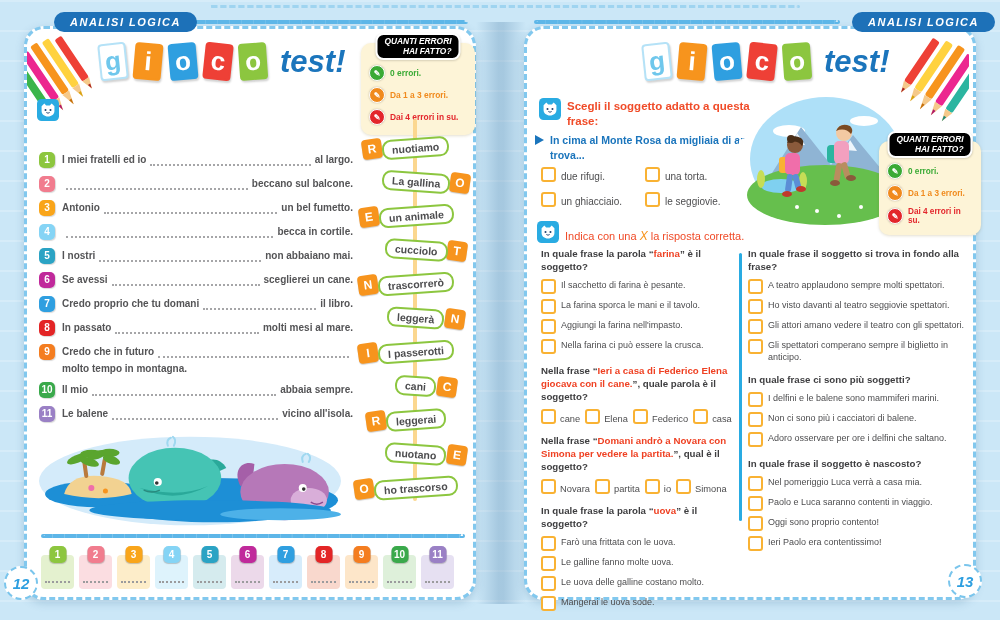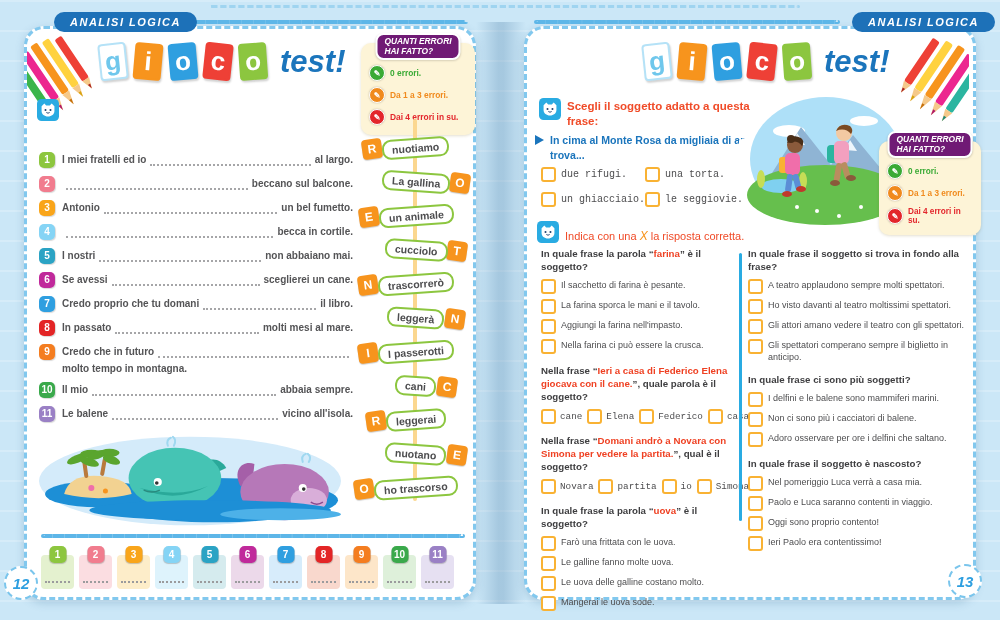--- a/index.html
+++ b/index.html
@@ -40,22 +40,22 @@
 
   .mascot{width:22px;height:22px;position:absolute;}
   .instruction{position:absolute;left:38px;top:70px;width:276px;color:#f04b28;font-weight:bold;
     font-size:10.3px;line-height:14.6px;}
 
   
   .errors-box{position:absolute;background:#fdf4d7;border-radius:10px;box-sizing:border-box;
     padding:16px 7px 4px 8px;box-shadow:0 1px 3px rgba(120,100,30,.2);}
   #errors-left{left:334px;top:14px;width:114px;}
   #errors-right{left:352px;top:112px;width:102px;z-index:4;}
-  .errors-banner{position:absolute;top:-10px;left:50%;transform:translateX(-50%);background:#701a75;
-    border:2px solid #fff;color:#fff;font-weight:bold;font-style:italic;font-size:8.4px;text-align:left;
+  .errors-banner{position:absolute;top:-10px;left:50%;transform:translateX(-50%);background:#000000;
+    border:2px solid #fff;color:#fff;font-weight:bold;font-style:italic;font-size:8.4px;text-align:right;
     padding:2px 7px;border-radius:8px;line-height:9.5px;white-space:nowrap;box-shadow:0 1px 2px rgba(0,0,0,.15);}
   .errors-item{display:flex;align-items:center;margin:6px 0;font-size:8.4px;font-weight:bold;}
   #errors-right .errors-item{font-size:8.2px;}
   .errors-icon{width:14px;height:14px;border-radius:50%;color:#fff;font-size:8px;display:flex;align-items:center;
     justify-content:center;margin-right:5px;flex-shrink:0;border:1.5px solid #fff;box-shadow:0 0 2px rgba(0,0,0,.25);}
 
   
   .sentences{position:absolute;left:12px;top:122px;width:314px;}
   .s-row{display:flex;align-items:center;height:17px;margin-bottom:7px;font-size:10px;font-weight:bold;color:#545456;}
   .s-cont{margin:-4px 0 7px 23px;font-size:10px;font-weight:bold;color:#545456;}
@@ -89,21 +89,21 @@
 
   
   .heading-red{position:absolute;left:40px;top:70px;width:210px;color:#f04b28;font-weight:bold;
     font-size:11.5px;line-height:15px;}
   .prompt{position:absolute;left:8px;top:104px;width:235px;display:flex;}
   .arrow{width:0;height:0;border-left:9px solid #1b75bc;border-top:5px solid transparent;
     border-bottom:5px solid transparent;margin:2px 6px 0 0;flex-shrink:0;}
   .prompt-text{color:#1b75bc;font-weight:bold;font-size:10.6px;line-height:14.5px;}
   .subject-options{position:absolute;left:14px;top:138px;display:grid;grid-template-columns:104px 126px;
     row-gap:10px;font-size:10px;color:#4d4d4f;}
-  .opt{display:flex;align-items:center;font-family:Liberation Mono, monospace;}
+  .opt{display:flex;align-items:flex-end;}
   .cb{width:11px;height:11px;border:2px solid #f9b233;border-radius:3px;background:#fff;margin-right:5px;
     flex-shrink:0;box-sizing:content-box;}
   #hikers-svg{position:absolute;left:212px;top:54px;width:176px;height:150px;z-index:3;}
   .indica{position:absolute;left:38px;top:200px;font-size:11px;font-weight:normal;color:#f04b28;}
   .x-mark{color:#f7941d;font-style:italic;font-size:12px;}
 
   .qcol{position:absolute;top:218px;}
   #qcol-left{left:14px;width:200px;}
   #qcol-right{left:221px;width:224px;}
   .divider{position:absolute;left:212px;top:224px;height:268px;width:3px;background:#29abe2;border-radius:2px;}
@@ -678,21 +678,21 @@
     </div>
   <div class="divider"></div>
   <div class="qcol" id="qcol-right">
       <div class="q-title first"><span>In quale frase il soggetto si trova in fondo alla frase?</span></div>
       <div class="q-opt">
         <span class="cb"></span>
         <span>A teatro applaudono sempre molti spettatori.</span>
       </div>
       <div class="q-opt">
         <span class="cb"></span>
-        <span>Ho visto davanti al teatro moltissimi spettatori.</span>
+        <span>Ho visto davanti al teatro seggiovie spettatori.</span>
       </div>
       <div class="q-opt">
         <span class="cb"></span>
         <span>Gli attori amano vedere il teatro con gli spettatori.</span>
       </div>
       <div class="q-opt">
         <span class="cb"></span>
         <span>Gli spettatori comperano sempre il biglietto in anticipo.</span>
       </div>
       <div class="q-title"><span>In quale frase ci sono più soggetti?</span></div>

